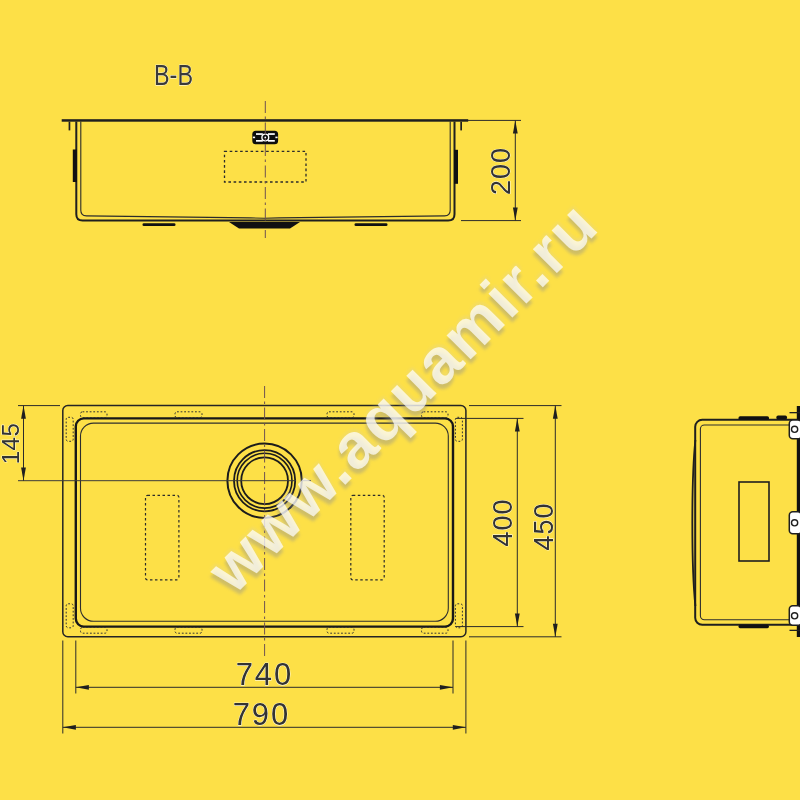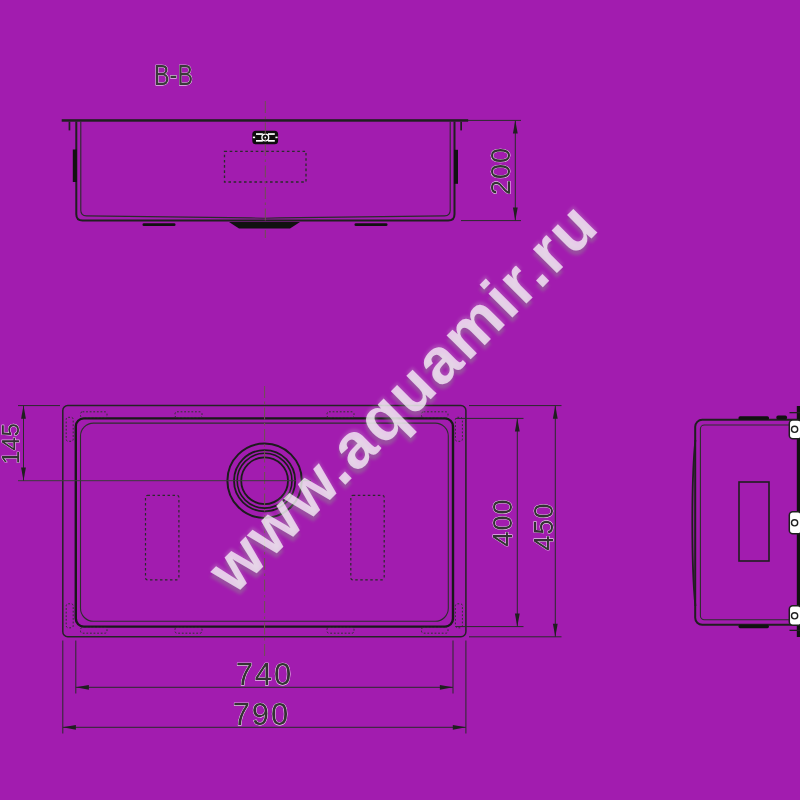--- a/index.html
+++ b/index.html
@@ -1,16 +1,16 @@
 <!DOCTYPE html>
 <html><head>
 <meta charset="utf-8">
 <style>
   html,body{margin:0;padding:0;background:#fff;}
-  #page{position:relative;width:800px;height:800px;background:#a21caf;overflow:hidden;
+  #page{position:relative;width:800px;height:800px;background:#fde047;overflow:hidden;
         font-family:"Liberation Sans", sans-serif;}
   svg{position:absolute;left:0;top:0;}
   text{font-family:"Liberation Sans", sans-serif;}
   .dim{stroke:#ffffff;stroke-width:0.75;paint-order:stroke;}
 </style>
 </head>
 <body>
 <div id="page">
 <svg width="800" height="800" viewBox="0 0 800 800">
   <defs>

